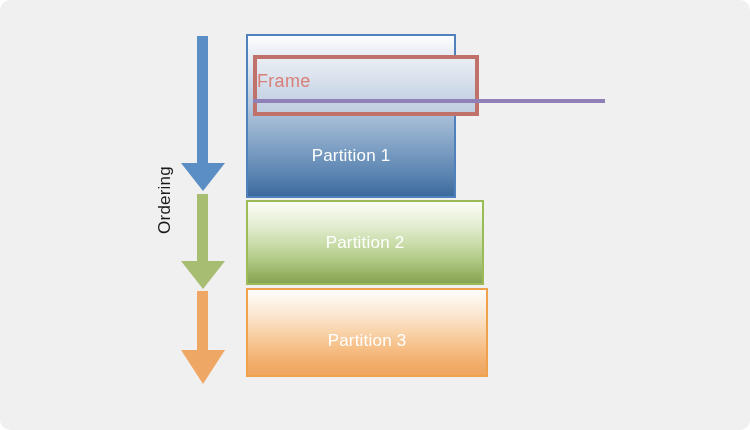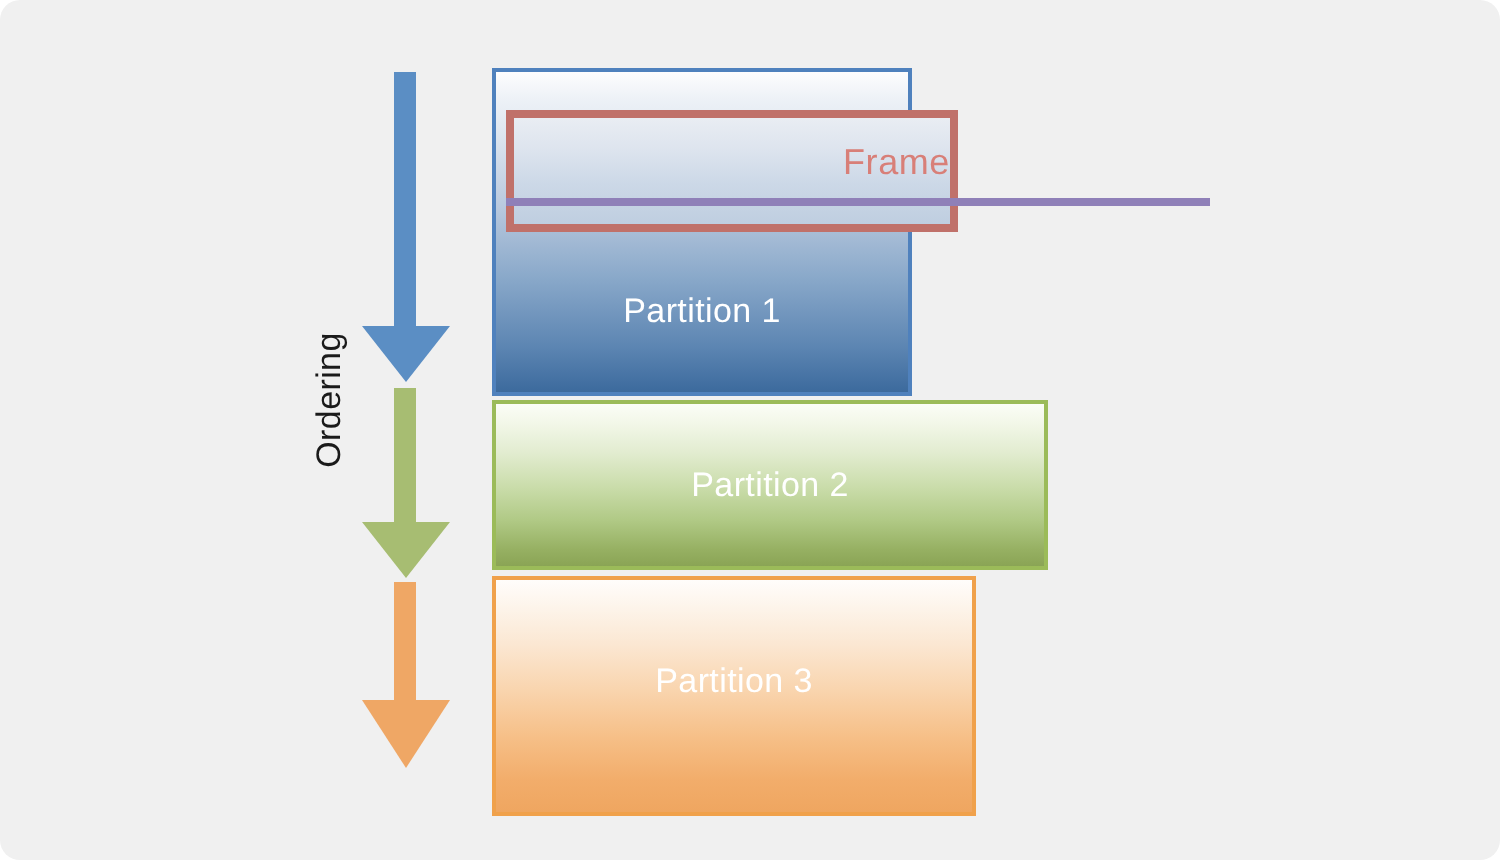--- a/index.html
+++ b/index.html
@@ -131,42 +131,42 @@
                 #3c6a9d 100%);
   }
   #partition-1 .partition-label {
     top: 110px;
   }
 
   
   #partition-2 {
     left: 246px;
     top: 200px;
-    width: 278px;
+    width: 238px;
     height: 85px;
     border: 2px solid #9bbb59;
     background: linear-gradient(to bottom,
                 #fbfdf6 0%,
                 #f2f7e8 12%,
                 #e2ecd0 30%,
                 #c9dca9 52%,
                 #b0c985 72%,
                 #96b062 90%,
                 #8aa455 100%);
   }
   #partition-2 .partition-label {
     top: 31px;
   }
 
   
   #partition-3 {
     left: 246px;
     top: 288px;
     width: 242px;
-    height: 120px;
+    height: 89px;
     border: 2px solid #f0a14b;
     background: linear-gradient(to bottom,
                 #fffdfb 0%,
                 #fdf4ea 12%,
                 #fbe7d2 28%,
                 #f9d4ad 48%,
                 #f6bf87 68%,
                 #f2ad6b 86%,
                 #efa660 100%);
   }
@@ -187,21 +187,21 @@
                 #e9edf3 0%,
                 #dde4ee 30%,
                 #ccd8e7 62%,
                 #bfcee0 100%);
   }
   #frame-label {
     position: absolute;
     left: 0;
     right: 0;
     top: 12px;
-    text-align: right;
+    text-align: left;
     color: #d87f78;
     font-size: 18px;
     letter-spacing: 0.3px;
   }
 
   
   #current-row-line {
     position: absolute;
     left: 253px;
     top: 99px;

